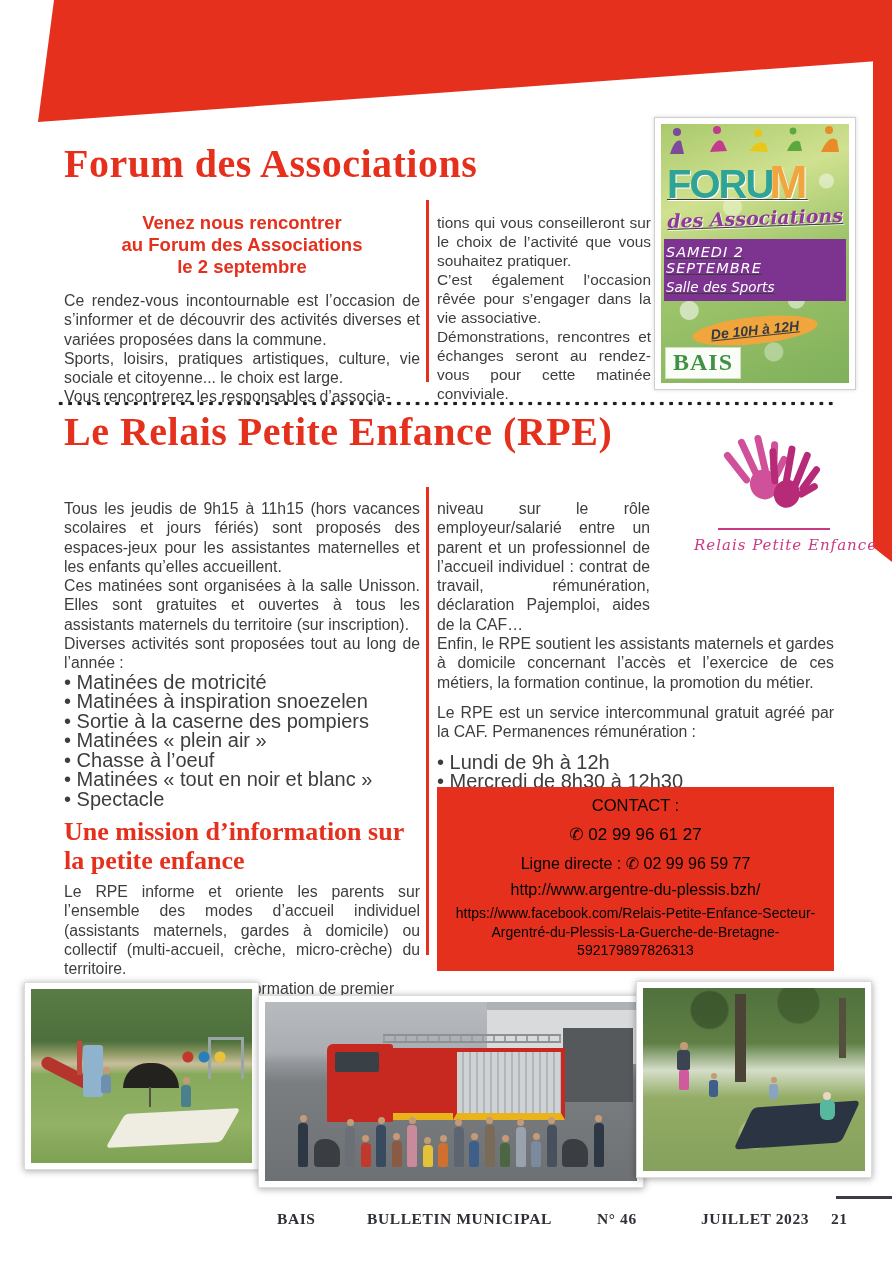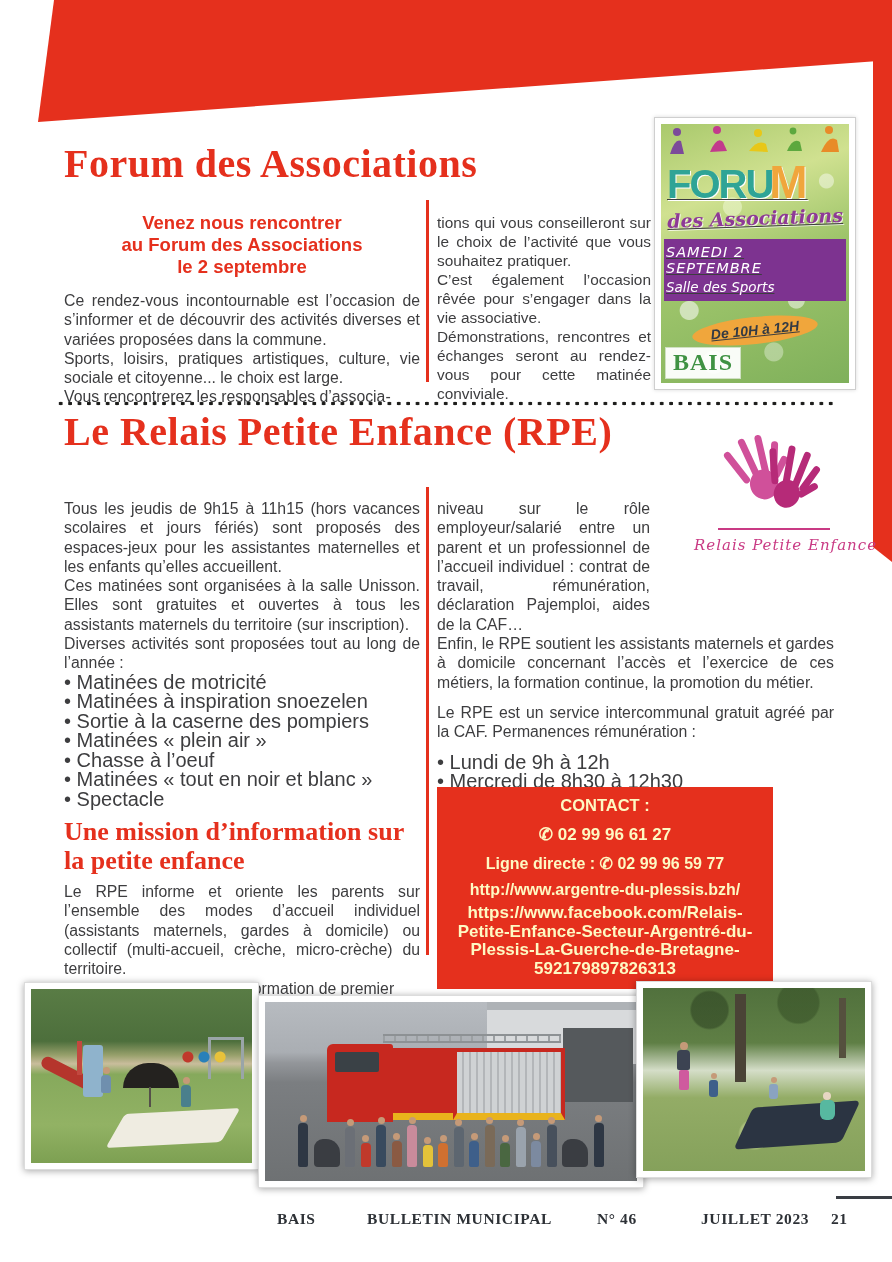--- a/index.html
+++ b/index.html
@@ -73,27 +73,27 @@
                  width:182px;padding:5px 2px 6px;font-style:italic;font-family:"DejaVu Sans",sans-serif;}
   .poster-banner .b1{font-size:14.5px;letter-spacing:1px;}
   .poster-banner .b2{font-size:13.5px;margin-top:3px;}
   .poster-time{width:126px;height:27px;background:var(--poster-orange);border-radius:50%;
                transform:rotate(-6deg);margin:16px auto 0;text-align:center;line-height:27px;
                font-weight:700;font-style:italic;font-size:14px;color:#333a44;}
   .poster-bais{position:absolute;left:4px;bottom:4px;background:rgba(255,255,255,.95);
                padding:1px 7px 2px;font-family:"Liberation Serif",serif;font-weight:700;
                font-size:24px;color:#3f9243;letter-spacing:1px;border:1px solid #cfe0c2;}
   
-  .contact-box{position:absolute;left:437px;top:787px;width:336px;background:var(--red);color:#fef9c3;
-               text-align:center;padding:9px 8px 11px;font-weight:700;}
+  .contact-box{position:absolute;left:437px;top:787px;width:397px;background:var(--red);color:#000000;
+               text-align:center;padding:9px 8px 11px;font-weight:400;}
   .contact-box .c-head{font-size:16.5px;margin-bottom:9px;}
   .contact-box .c-phone{font-size:17px;margin-bottom:9px;}
   .contact-box .c-phone2{font-size:16px;margin-bottom:8px;}
   .contact-box .c-url{font-size:16px;margin-bottom:5px;}
-  .contact-box .c-url2{font-size:17px;line-height:18.5px;}
+  .contact-box .c-url2{font-size:14px;line-height:18.5px;}
   
   .photo{position:absolute;background:#fff;padding:6px;border:1px solid #dcdcdc;
          box-shadow:0 1px 7px rgba(0,0,0,.35);}
   .scene{position:relative;overflow:hidden;}
   #photo-1{left:24px;top:982px;z-index:1;}
   #photo-1 .scene{width:221px;height:174px;
     background:linear-gradient(180deg,#597c45 0%,#4d6f3c 30%,#97a06b 38%,#c9bd9c 43%,#86a95c 49%,#92b264 78%,#7da052 100%);}
   #photo-2{left:258px;top:995px;z-index:2;}
   #photo-2 .scene{width:372px;height:179px;
     background:linear-gradient(180deg,#b7bbc0 0%,#aaaeb3 28%,#93969a 34%,#7b7e81 45%,#6e7173 100%);}

